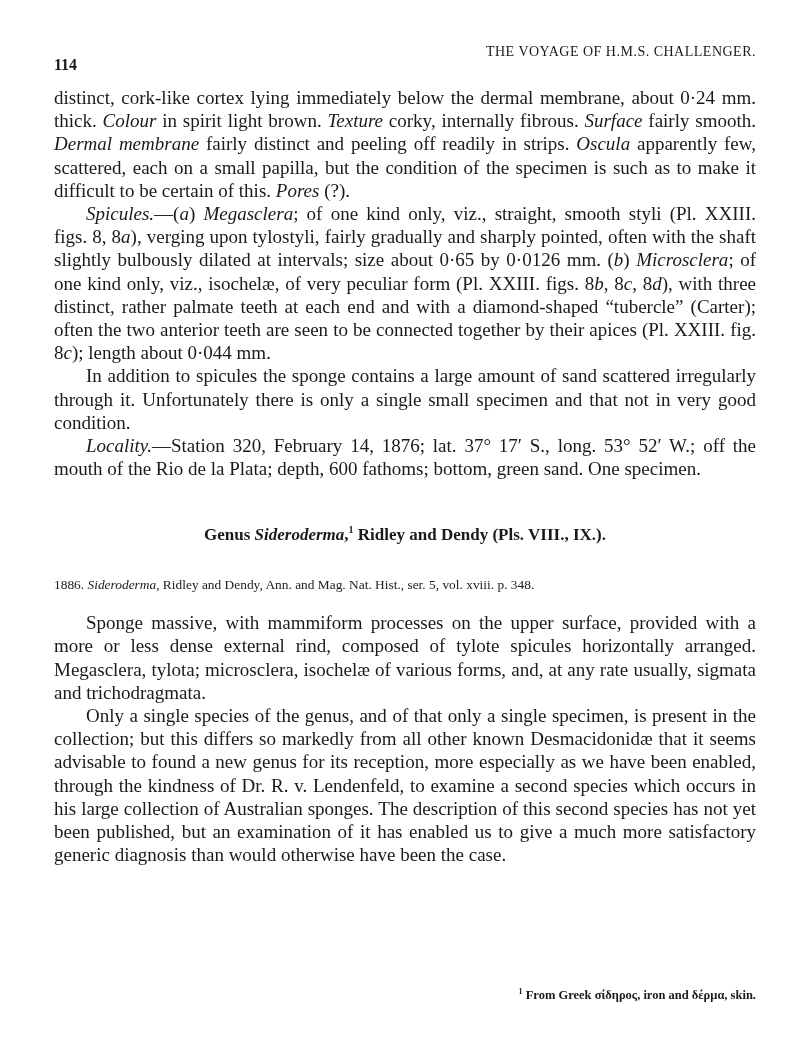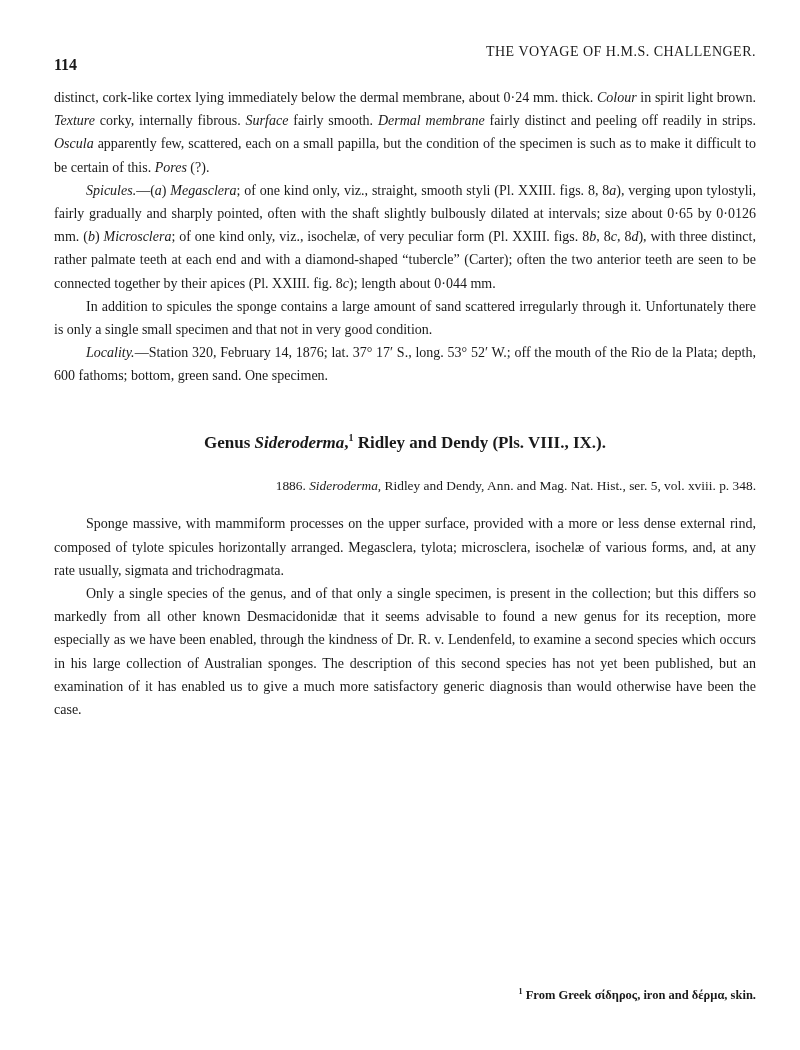--- a/index.html
+++ b/index.html
@@ -3,27 +3,27 @@
 <meta charset="utf-8">
 <style>
   html, body { margin: 0; padding: 0; background: #ffffff; }
   body { width: 800px; height: 1050px; position: relative; overflow: hidden; color: #1a1a1a;
          font-family: "Liberation Serif", "DejaVu Serif", serif; }
   .page { position: absolute; left: 54px; top: 0; width: 702px; }
   .running-head { position: absolute; top: 44px; left: 0; width: 702px; height: 24px; font-size: 15px; }
   .page-number { position: absolute; left: 0; top: 0; font-weight: bold; font-size: 16px; margin-top: 12px; }
   .running-title { position: absolute; left: 0; right: 0; text-align: right; letter-spacing: 0.5px; font-size: 14px; }
   .body { position: absolute; top: 86px; left: 0; width: 702px; }
-  p { margin: 0; font-size: 14px; line-height: 23.2px; text-align: justify; text-align-last: auto; }
+  p { margin: 0; font-size: 19px; line-height: 23.2px; text-align: justify; text-align-last: auto; }
   p.ind { text-indent: 32px; }
   .last-left { text-align-last: left; }
   i { font-style: italic; }
   .genus-heading { text-align: center; font-size: 17px; margin-top: 38px; line-height: 24px; font-weight: bold; }
   .genus-heading sup { font-size: 10px; }
-  .synonymy { text-align: right; font-size: 13.4px; margin-top: 22px; line-height: 20px; }
+  .synonymy { text-align: left; font-size: 13.4px; margin-top: 28px; line-height: 20px; }
   .after-syn { margin-top: 16px; }
   .footnote { position: absolute; top: 987px; left: 0; width: 702px; text-align: right; font-size: 12.5px; font-weight: bold; }
   .footnote sup { font-size: 8px; }
 </style>
 </head>
 <body>
 
 <div class="page">
 
   <div class="running-head">

